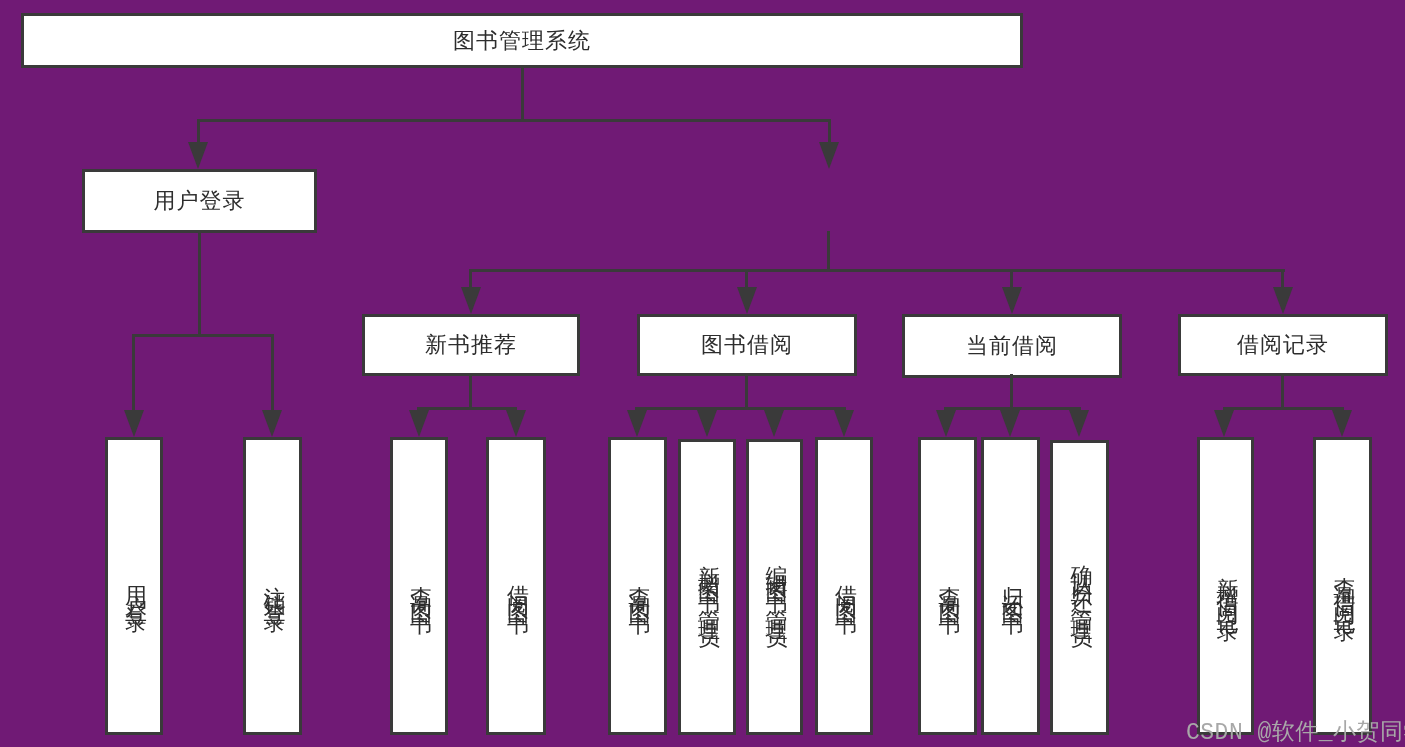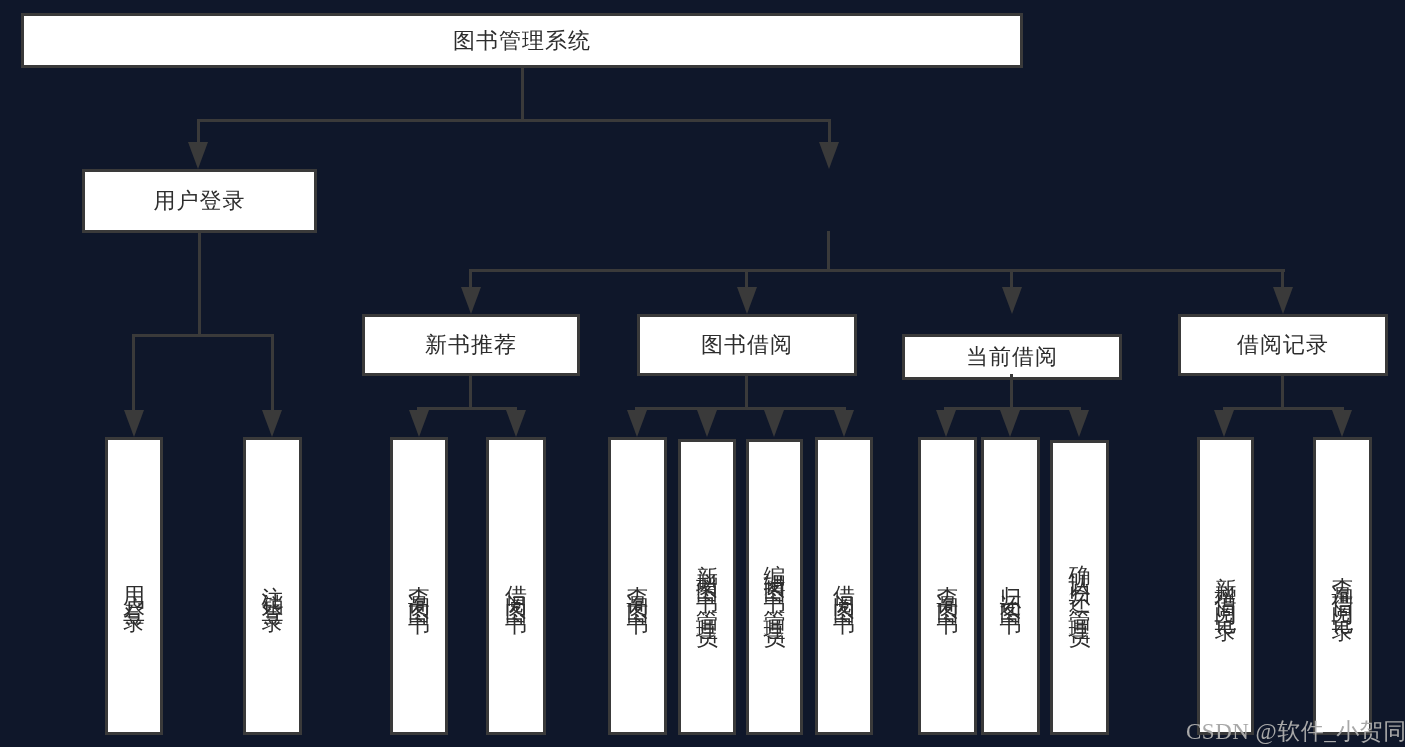--- a/index.html
+++ b/index.html
@@ -4,22 +4,22 @@
 <style>
   html, body {
     margin: 0;
     padding: 0;
     background: #ffffff;
   }
   .canvas {
     position: relative;
     width: 1405px;
     height: 747px;
-    background: #0f172a;
-    font-family: Liberation Serif, serif;
+    background: #701a75;
+    font-family: Liberation Mono, monospace;
     overflow: hidden;
   }
   .node {
     position: absolute;
     box-sizing: border-box;
     border: 3px solid #3a3a3a;
     background: #ffffff;
     display: flex;
     align-items: center;
     justify-content: center;
@@ -87,21 +87,21 @@
   <div class="arrowhead" style="left:461px; top:287px;"></div>
   <div class="line" style="left:745px; top:269px; width:3px; height:22px;"></div>
   <div class="arrowhead" style="left:737px; top:287px;"></div>
   <div class="line" style="left:1010px; top:269px; width:3px; height:22px;"></div>
   <div class="arrowhead" style="left:1002px; top:287px;"></div>
   <div class="line" style="left:1281px; top:269px; width:3px; height:22px;"></div>
   <div class="arrowhead" style="left:1273px; top:287px;"></div>
 
   <div class="node" style="left:637px; top:314px; width:220px; height:62px;">图书借阅</div>
   <div class="node" style="left:362px; top:314px; width:218px; height:62px;">新书推荐</div>
-  <div class="node" style="left:902px; top:314px; width:220px; height:46px;margin-top:20px;">当前借阅</div>
+  <div class="node" style="left:902px; top:314px; width:220px; height:64px;">当前借阅</div>
   <div class="node" style="left:1178px; top:314px; width:210px; height:62px;">借阅记录</div>
 
   <div class="line" style="left:469px; top:374px; width:3px; height:36px;"></div>
   <div class="line" style="left:417px; top:407px; width:100px; height:3px;"></div>
   <div class="line" style="left:417px; top:407px; width:3px; height:8px;"></div>
   <div class="arrowhead" style="left:409px; top:410px;"></div>
   <div class="line" style="left:514px; top:407px; width:3px; height:8px;"></div>
   <div class="arrowhead" style="left:506px; top:410px;"></div>
 
   <div class="line" style="left:745px; top:374px; width:3px; height:36px;"></div>

